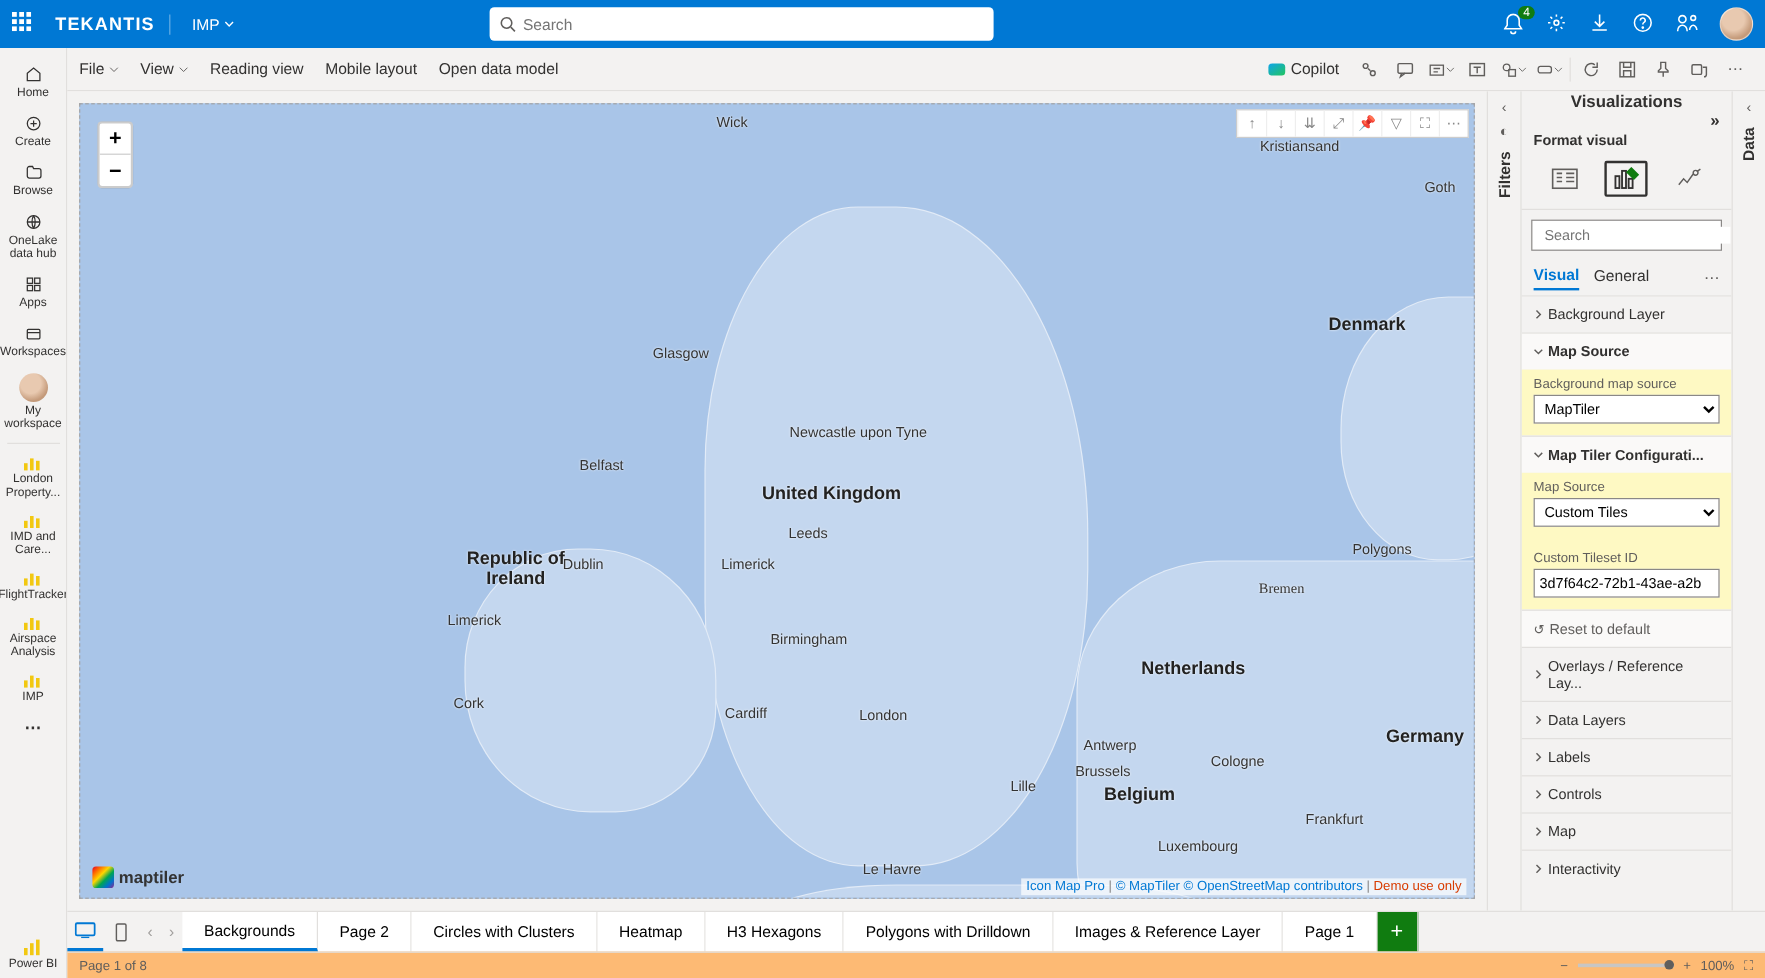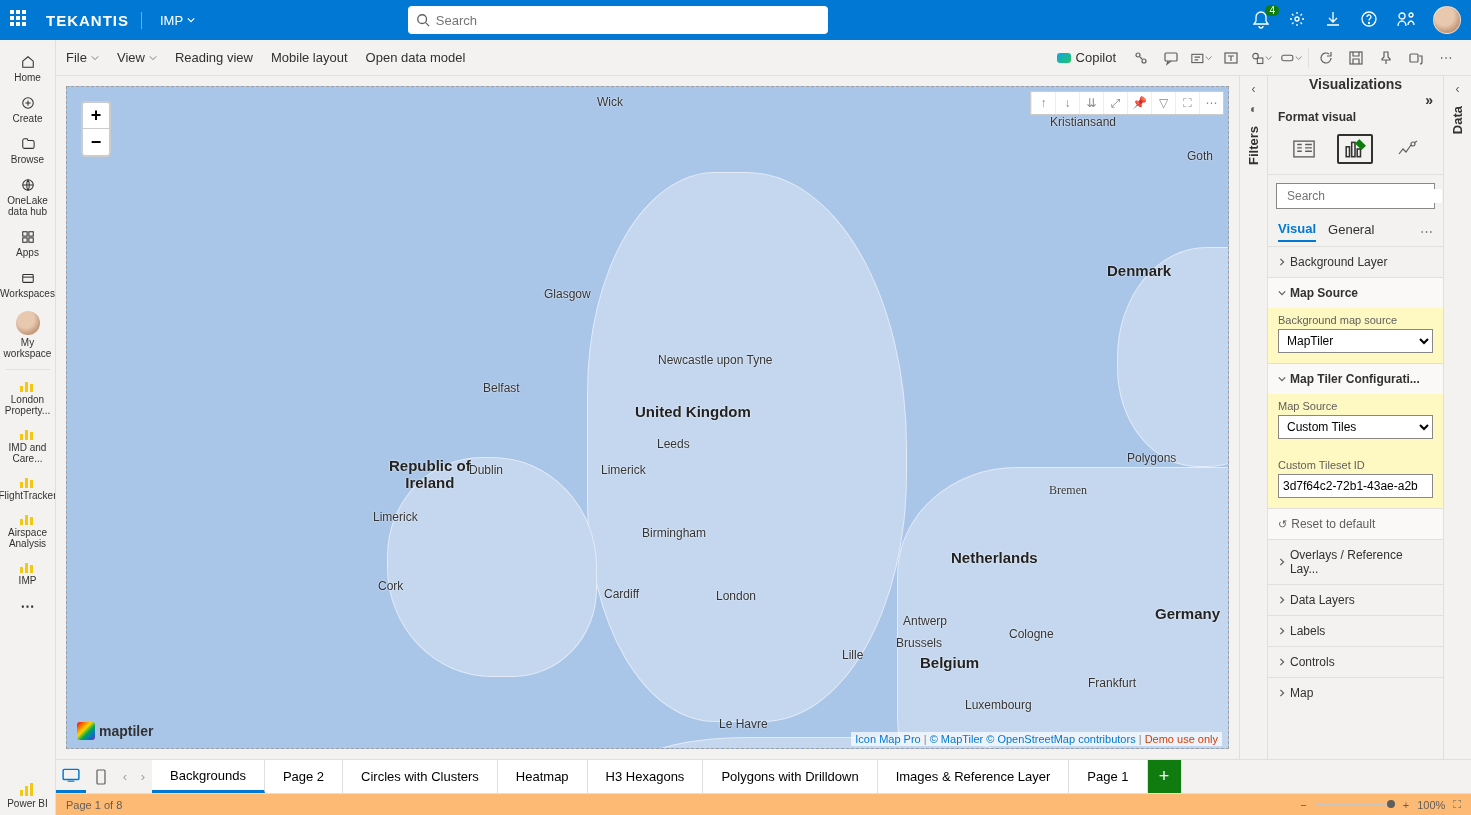--- a/index.html
+++ b/index.html
@@ -576,20 +576,26 @@
                   <path d="M1 1l4 4-4 4"></path>
                 </svg>
                 <span>Controls</span>
               </div>
               <div class="section">
                 <svg class="chev-svg" viewBox="0 0 6 10" fill="none" stroke="#605e5c" stroke-width="1.5">
                   <path d="M1 1l4 4-4 4"></path>
                 </svg>
                 <span>Map</span>
               </div>
+              <div class="section">
+                <svg class="chev-svg" viewBox="0 0 6 10" fill="none" stroke="#605e5c" stroke-width="1.5">
+                  <path d="M1 1l4 4-4 4"></path>
+                </svg>
+                <span>Interactivity</span>
+              </div>
             </div>
         </div>
       </div>
 
       <div class="collapsed-pane">
         <div class="chev">‹</div>
         <div class="vlabel">Data</div>
       </div>
     </div>
 

